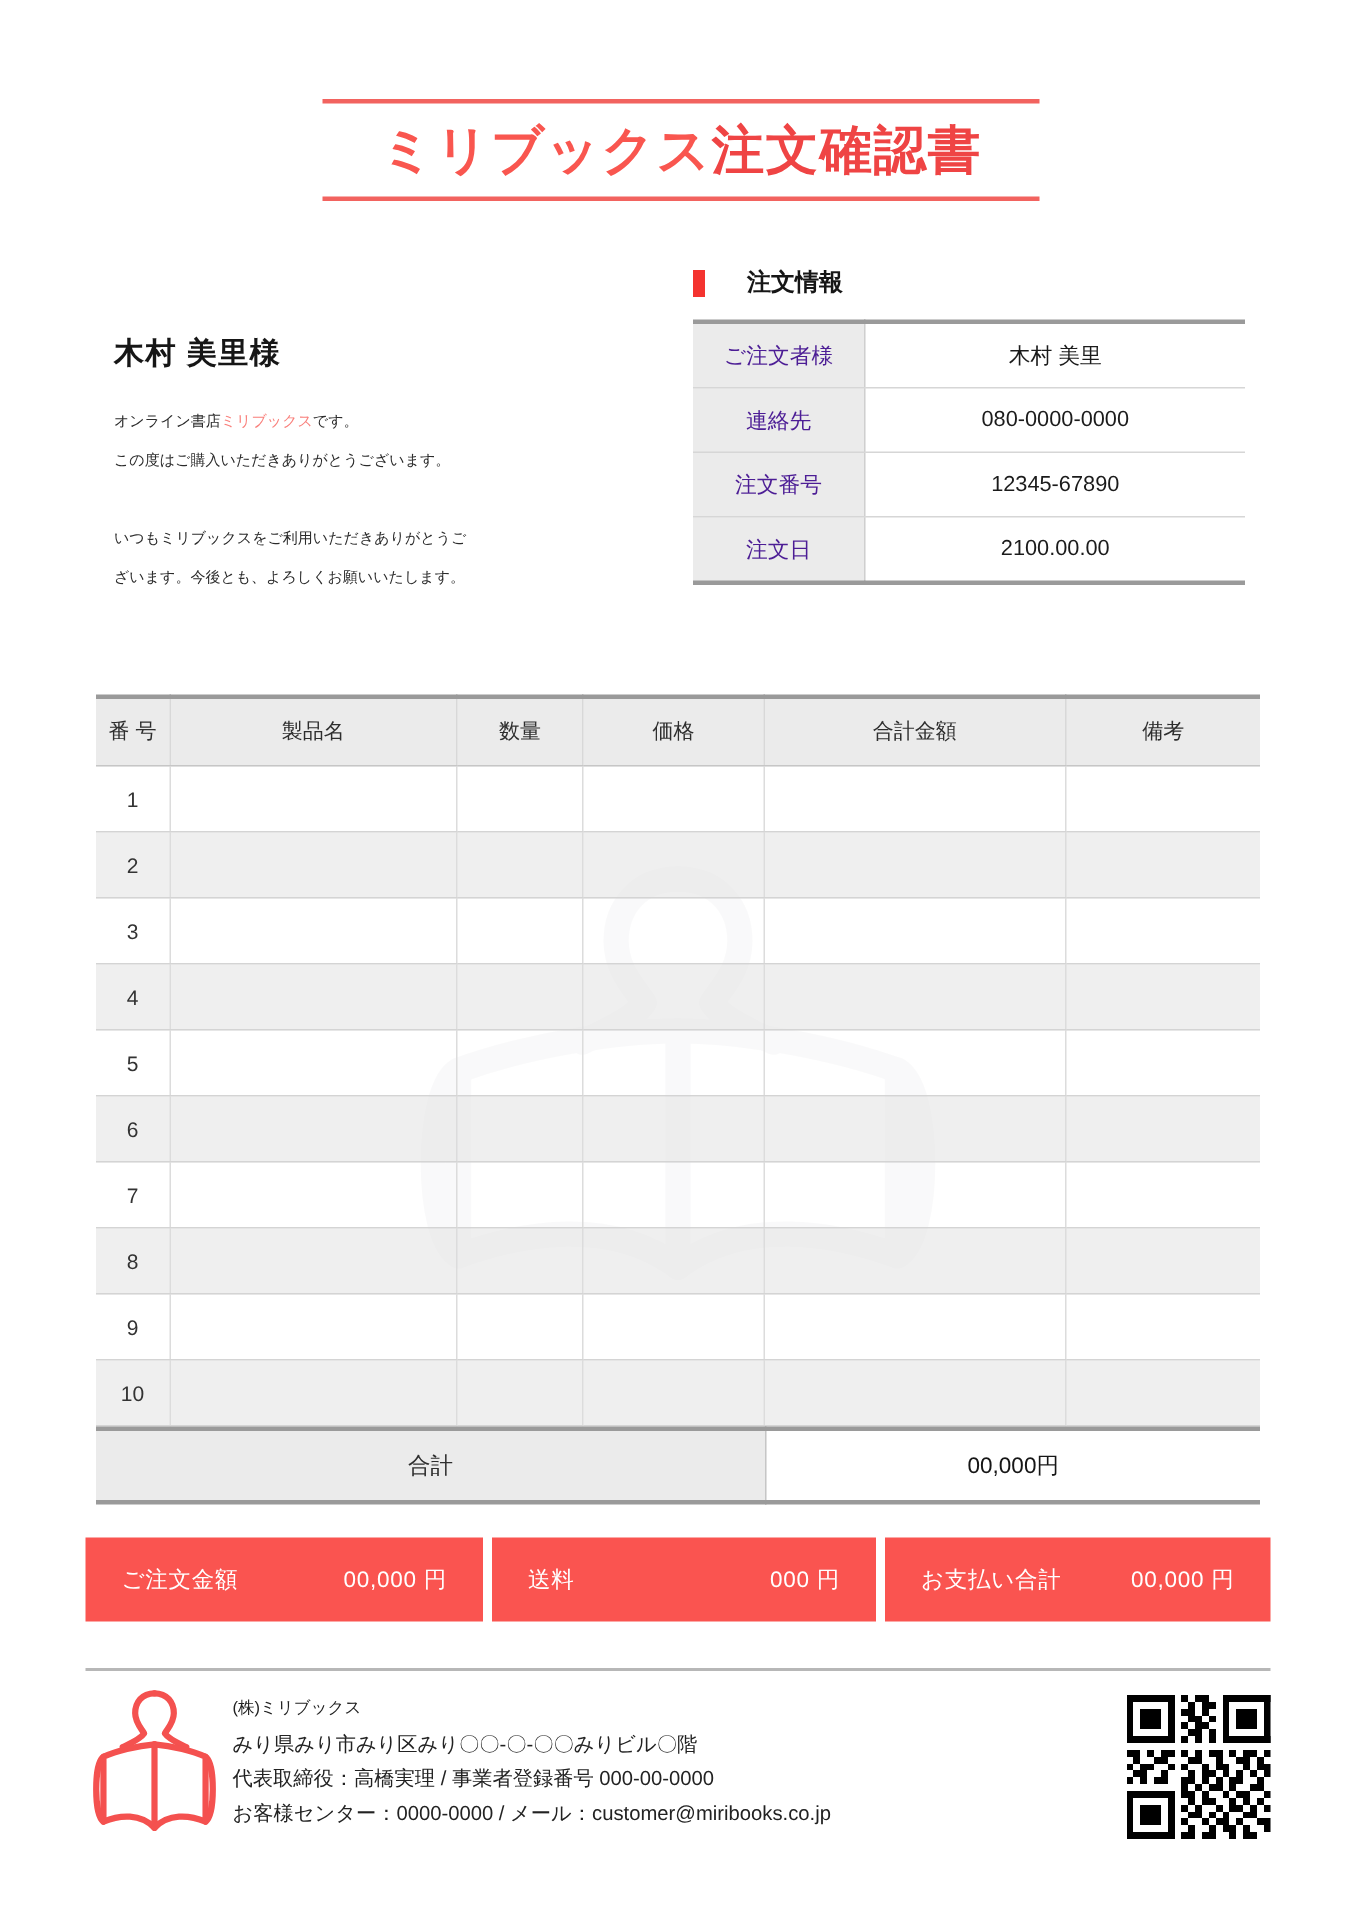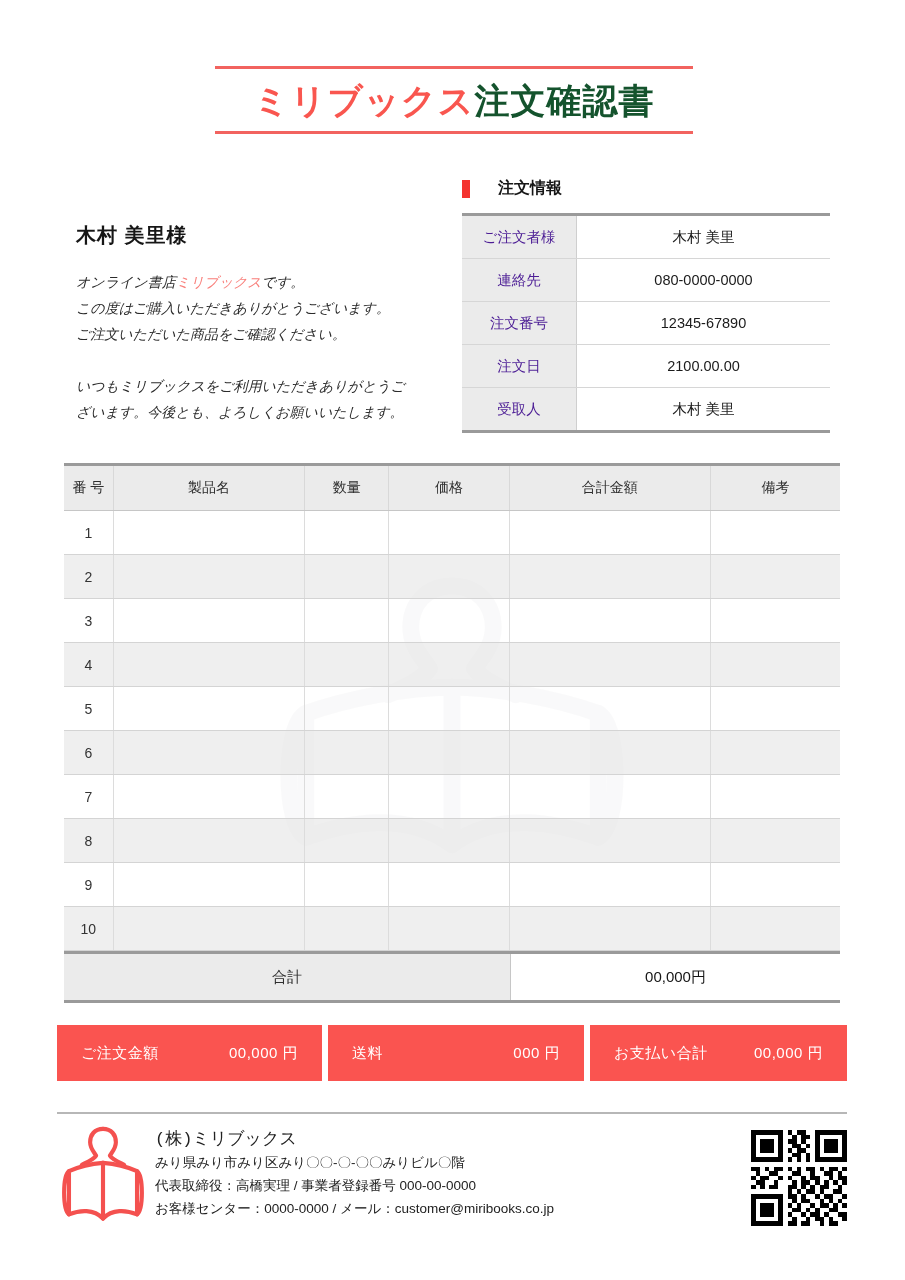--- a/index.html
+++ b/index.html
@@ -31,42 +31,41 @@
   .title-text {
     text-align: center;
     font-size: 35px;
     font-weight: bold;
     letter-spacing: 1px;
     line-height: 1;
     padding: 14px 0 13px 0;
     white-space: nowrap;
   }
   .title-red { color: #f9564f; }
-  .title-black { color: #14532d; }
+  .title-black { color: #ef4444; }
 
   
   .greeting {
     position: absolute;
     left: 76px;
     top: 222px;
     width: 380px;
   }
   .greeting-name {
     font-size: 20px;
     font-weight: bold;
     color: #161616;
     margin-bottom: 20px;
     letter-spacing: 1px;
   }
   .greeting p {
     margin: 0;
-    font-size: 14px;
+    font-size: 10px;
     line-height: 26px;
     color: #2b2b2b;
-    font-style: italic;
   }
   .greeting .spacer { height: 26px; }
   .brand-red { color: #f9807c; }
 
   
   .order-info {
     position: absolute;
     left: 462px;
     top: 178px;
     width: 368px;
@@ -223,21 +222,21 @@
     align-items: flex-start;
   }
   .footer-logo { width: 92px; height: 104px; flex: 0 0 92px; }
   .footer-text { margin-left: 6px; padding-top: 4px; }
   .footer-text div {
     font-size: 13.5px;
     line-height: 23px;
     color: #222222;
     white-space: nowrap;
   }
-  .footer-text .company { font-size: 17px; font-family: Liberation Mono, monospace; }
+  .footer-text .company { font-size: 11px; }
   .qr {
     position: absolute;
     right: 0;
     top: 6px;
     width: 96px;
     height: 96px;
   }
 </style>
 </head>
 <body>
@@ -247,21 +246,20 @@
   <div class="title-text">
     <span class="title-red">ミリブックス</span><span class="title-black">注文確認書</span>
   </div>
   <div class="title-rule"></div>
 </div>
 
 <div class="greeting">
   <div class="greeting-name">木村 美里様</div>
   <p><span>オンライン書店</span><span class="brand-red">ミリブックス</span><span>です。</span></p>
   <p>この度はご購入いただきありがとうございます。</p>
-  <p>ご注文いただいた商品をご確認ください。</p>
   <div class="spacer"></div>
   <p>いつもミリブックスをご利用いただきありがとうご</p>
   <p>ざいます。今後とも、よろしくお願いいたします。</p>
 </div>
 
 <div class="order-info">
   <div class="section-head">
     <span class="section-marker"></span>
     <span>注文情報</span>
   </div>
@@ -275,24 +273,20 @@
         <td class="info-label">連絡先</td>
         <td class="info-value">080-0000-0000</td>
       </tr>
       <tr>
         <td class="info-label">注文番号</td>
         <td class="info-value">12345-67890</td>
       </tr>
       <tr>
         <td class="info-label">注文日</td>
         <td class="info-value">2100.00.00</td>
-      </tr>
-      <tr>
-        <td class="info-label">受取人</td>
-        <td class="info-value">木村 美里</td>
       </tr>
     </tbody>
   </table>
 </div>
 
 <div class="items-wrap">
 
   <svg class="watermark" viewBox="0 0 200 160" aria-hidden="true">
     <g fill="none" stroke="#e2e2e4" stroke-width="9" stroke-linecap="round" stroke-linejoin="round">
       <path d="M100 8 C 86 8 78 18 78 30 C 78 40 84 46 88 52 C 84 58 74 62 66 66"></path>

